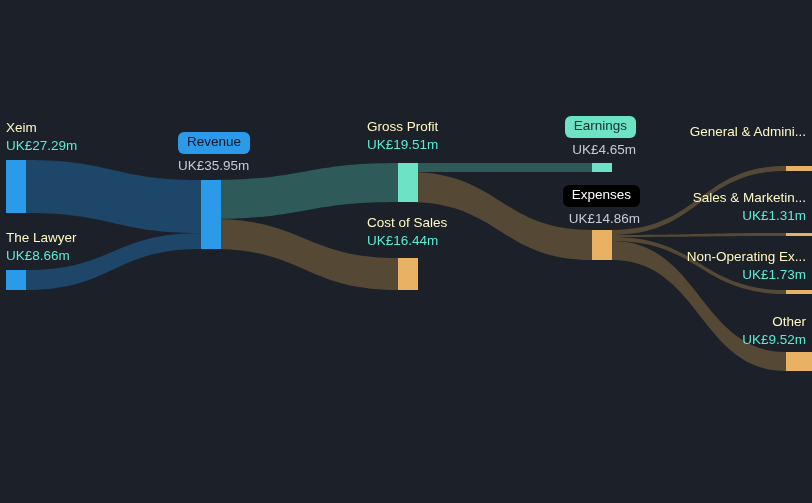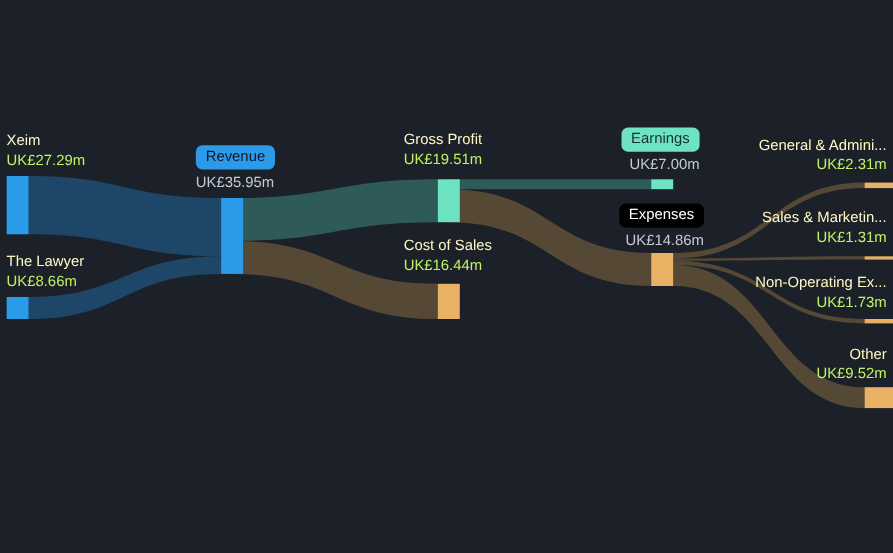--- a/index.html
+++ b/index.html
@@ -31,21 +31,21 @@
   .label-group.align-right {
     text-align: right;
   }
   .node-title {
     font-size: 13.5px;
     color: #fef9c3;
     display: block;
   }
   .node-value {
     font-size: 13.5px;
-    color: #bef264;
+    color: #5eead4;
     display: block;
     margin-top: 2px;
   }
   .badge-title {
     display: inline-block;
     padding: 3px 9px 4px 9px;
     border-radius: 6px;
     font-size: 13.5px;
     line-height: 1.1;
   }
@@ -131,31 +131,30 @@
   <span class="node-value">UK£19.51m</span>
 </div>
 
 <div class="label-group" style="left:367px; top:215px;">
   <span class="node-title">Cost of Sales</span>
   <span class="node-value">UK£16.44m</span>
 </div>
 
 <div class="label-group align-right" style="left:486px; top:116px; width:150px;">
   <span class="badge-title badge-earnings">Earnings</span>
-  <span class="value-under-badge">UK£7.00m</span>
+  <span class="value-under-badge">UK£4.65m</span>
 </div>
 
 <div class="label-group align-right" style="left:490px; top:185px; width:150px;">
   <span class="badge-title badge-expenses">Expenses</span>
   <span class="value-under-badge">UK£14.86m</span>
 </div>
 
 <div class="label-group align-right" style="left:612px; top:124px; width:194px;">
   <span class="node-title">General &amp; Admini...</span>
-  <span class="node-value">UK£2.31m</span>
 </div>
 
 <div class="label-group align-right" style="left:612px; top:190px; width:194px;">
   <span class="node-title">Sales &amp; Marketin...</span>
   <span class="node-value">UK£1.31m</span>
 </div>
 
 <div class="label-group align-right" style="left:612px; top:249px; width:194px;">
   <span class="node-title">Non-Operating Ex...</span>
   <span class="node-value">UK£1.73m</span>

